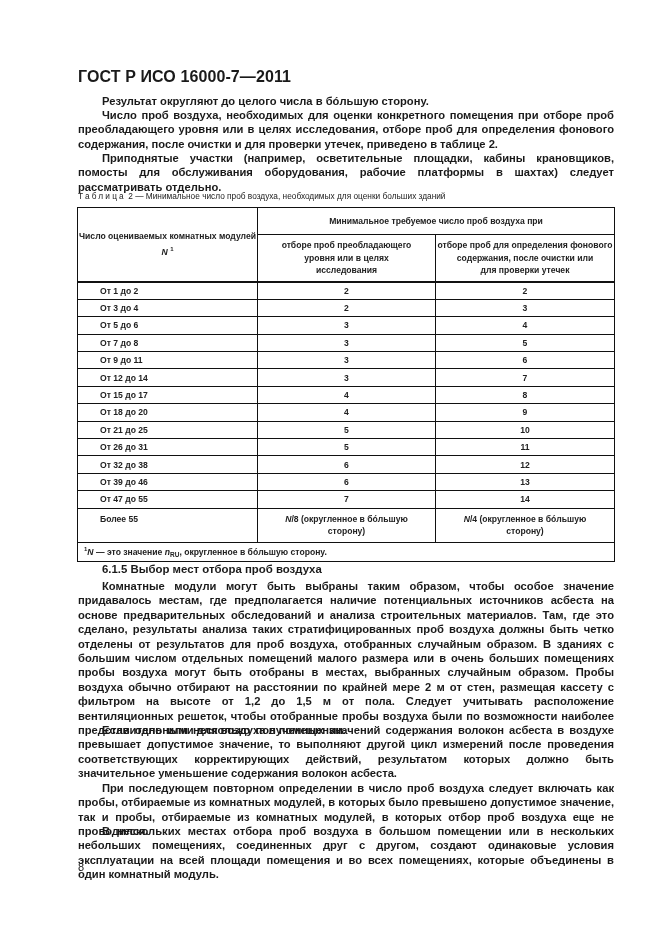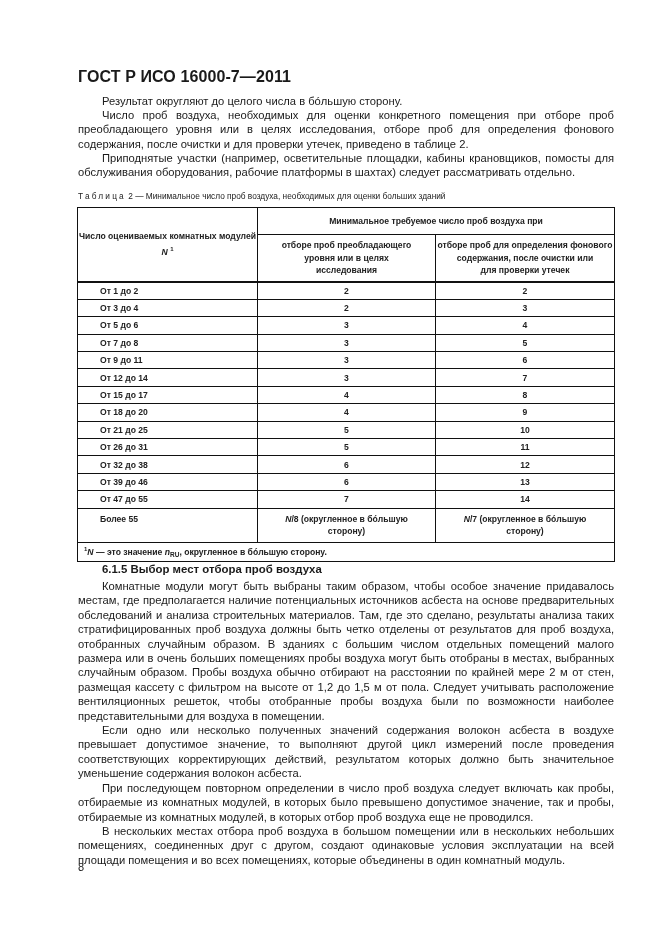--- a/index.html
+++ b/index.html
@@ -1,19 +1,19 @@
 <!DOCTYPE html>
 <html><head>
 <meta charset="utf-8">
 <style>
   html, body { margin: 0; padding: 0; background: #ffffff; }
   body { width: 661px; height: 936px; position: relative; overflow: hidden;
          font-family: "Liberation Sans", sans-serif; color: #1a1a1a; }
   .page-header { position: absolute; left: 78px; top: 68px; font-size: 16px; font-weight: bold; letter-spacing: 0.1px; }
-  .para { position: absolute; left: 78px; width: 536px; font-size: 11.2px; line-height: 14.4px; text-align: justify; }
+  .para { position: absolute; left: 78px; width: 536px; font-size: 11.2px; line-height: 14.4px; text-align: justify; font-weight: bold; }
   .para .indent { display: inline-block; width: 24px; }
   .table-caption { position: absolute; left: 78px; top: 191px; font-size: 8.3px; color: #222; white-space: nowrap; text-align: right; }
   .table-caption .spaced { letter-spacing: 2.2px; }
   table.data { position: absolute; left: 77px; top: 207px; width: 537px; border-collapse: collapse;
                font-size: 8.6px; color: #222; table-layout: fixed; }
   table.data td, table.data th { border: 1px solid #111; padding: 0; font-weight: bold; }
   table.data th { text-align: center; line-height: 12.5px; }
   table.data tr.body-row td { height: 16.4px; margin-top: 23px; }
   table.data td.rng { padding-left: 22px; text-align: left; }
   table.data td.num { text-align: center; }
@@ -129,21 +129,21 @@
       <td class="num">7</td>
       <td class="num">14</td>
     </tr>
     <tr class="body-row last">
       <td class="rng" style="vertical-align:top;padding-top:4px;">Более 55</td>
       <td class="num">
         <div><span class="ital">N</span><span>/8 (округленное в бóльшую</span></div>
         <div>сторону)</div>
       </td>
       <td class="num">
-        <div><span class="ital">N</span><span>/7 (округленное в бóльшую</span></div>
+        <div><span class="ital">N</span><span>/4 (округленное в бóльшую</span></div>
         <div>сторону)</div>
       </td>
     </tr>
     <tr class="foot">
       <td colspan="3"><span class="sup">1</span><span class="ital">N</span><span> — это значение </span><span class="ital">n</span><span class="sub">RU</span><span>, округленное в бóльшую сторону.</span></td>
     </tr>
   </tbody>
 </table>
 
 <div class="section-title">6.1.5 Выбор мест отбора проб воздуха</div>

